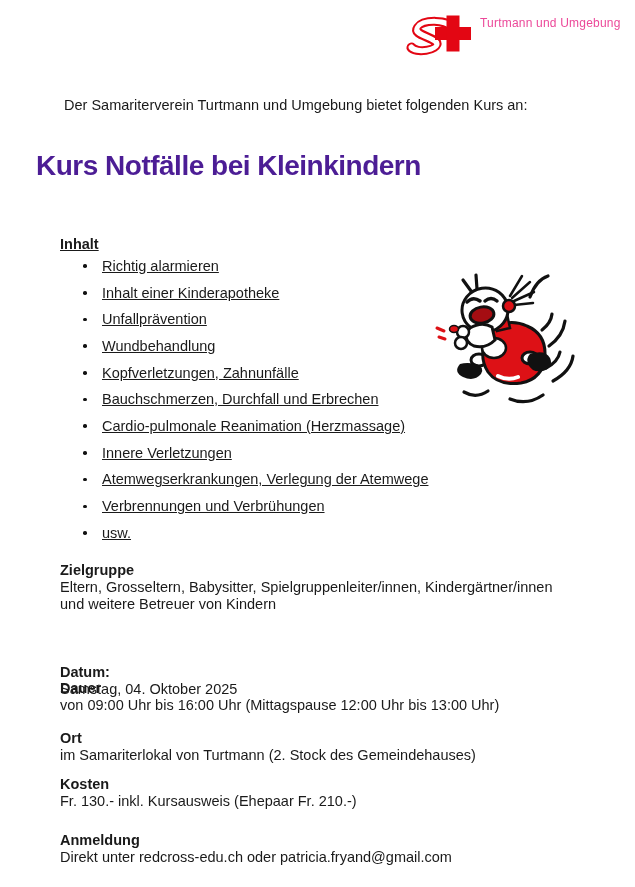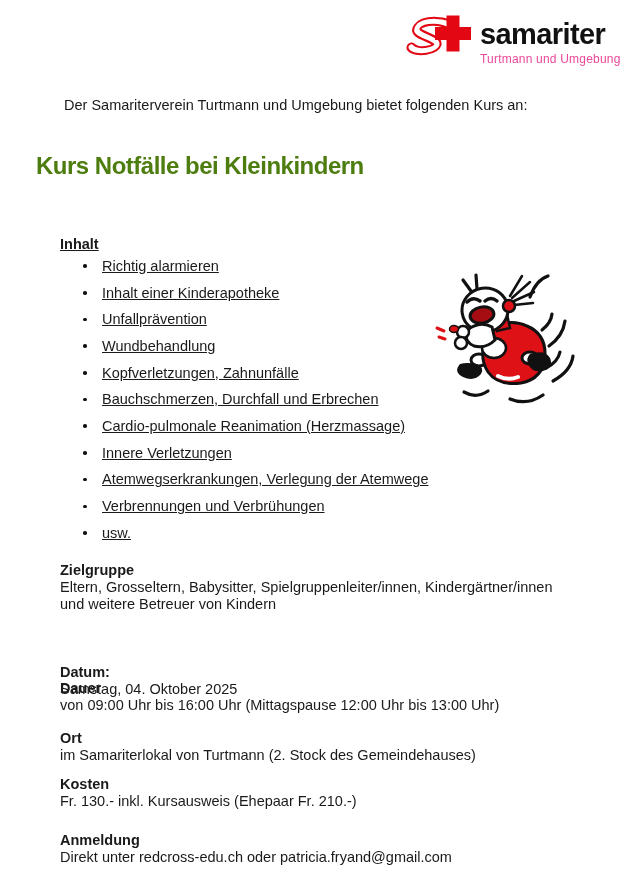--- a/index.html
+++ b/index.html
@@ -19,21 +19,21 @@
   .logo-brand {
     font-size:29px; font-weight:bold; line-height:1;
     letter-spacing:-0.6px; color:#111; margin-top:7px;
   }
   .logo-sub { font-size:12px; letter-spacing:0.2px; color:#ec4899; margin-top:3px; }
 
   
   .intro { position:absolute; left:64px; top:97px; font-size:14.5px; line-height:17px; white-space:nowrap; }
   .course-title {
     position:absolute; left:36px; top:143px;
-    font-size:24px; font-weight:bold; color:#4d7c0f;
+    font-size:28px; font-weight:bold; color:#4c1d95;
     letter-spacing:-0.5px; white-space:nowrap; line-height:46px;
   }
 
   
   .sec { position:absolute; left:60px; font-size:14.5px; line-height:17px; }
   .sec h3 { font-size:14.5px; font-weight:bold; line-height:17px; }
   .sec .line { white-space:nowrap; }
   .b { font-weight:normal; }
 
   
@@ -68,21 +68,20 @@
     <g transform="skewX(-10) translate(8,0)">
       <path d="M42,14 C38,7 13,6 9,14 C5,22 27,24 31,30 C35,37 12,41 6,34" fill="none" stroke="#e30613" stroke-width="9" stroke-linecap="round"></path>
       <path d="M42,14 C38,7 13,6 9,14 C5,22 27,24 31,30 C35,37 12,41 6,34" fill="none" stroke="#ffffff" stroke-width="5" stroke-linecap="round"></path>
     </g>
     <g fill="#e30613">
       <rect x="32" y="14" width="36" height="13"></rect>
       <rect x="43.5" y="2.5" width="13" height="36"></rect>
     </g>
   </svg>
   <div class="logo-textcol">
-    <div class="logo-brand">samariter</div>
     <div class="logo-sub">Turtmann und Umgebung</div>
   </div>
 </header>
 
 <p class="intro">Der Samariterverein Turtmann und Umgebung bietet folgenden Kurs an:</p>
 
 <h1 class="course-title">Kurs Notfälle bei Kleinkindern</h1>
 
 <section class="sec sec-inhalt">
   <h3>Inhalt</h3>

